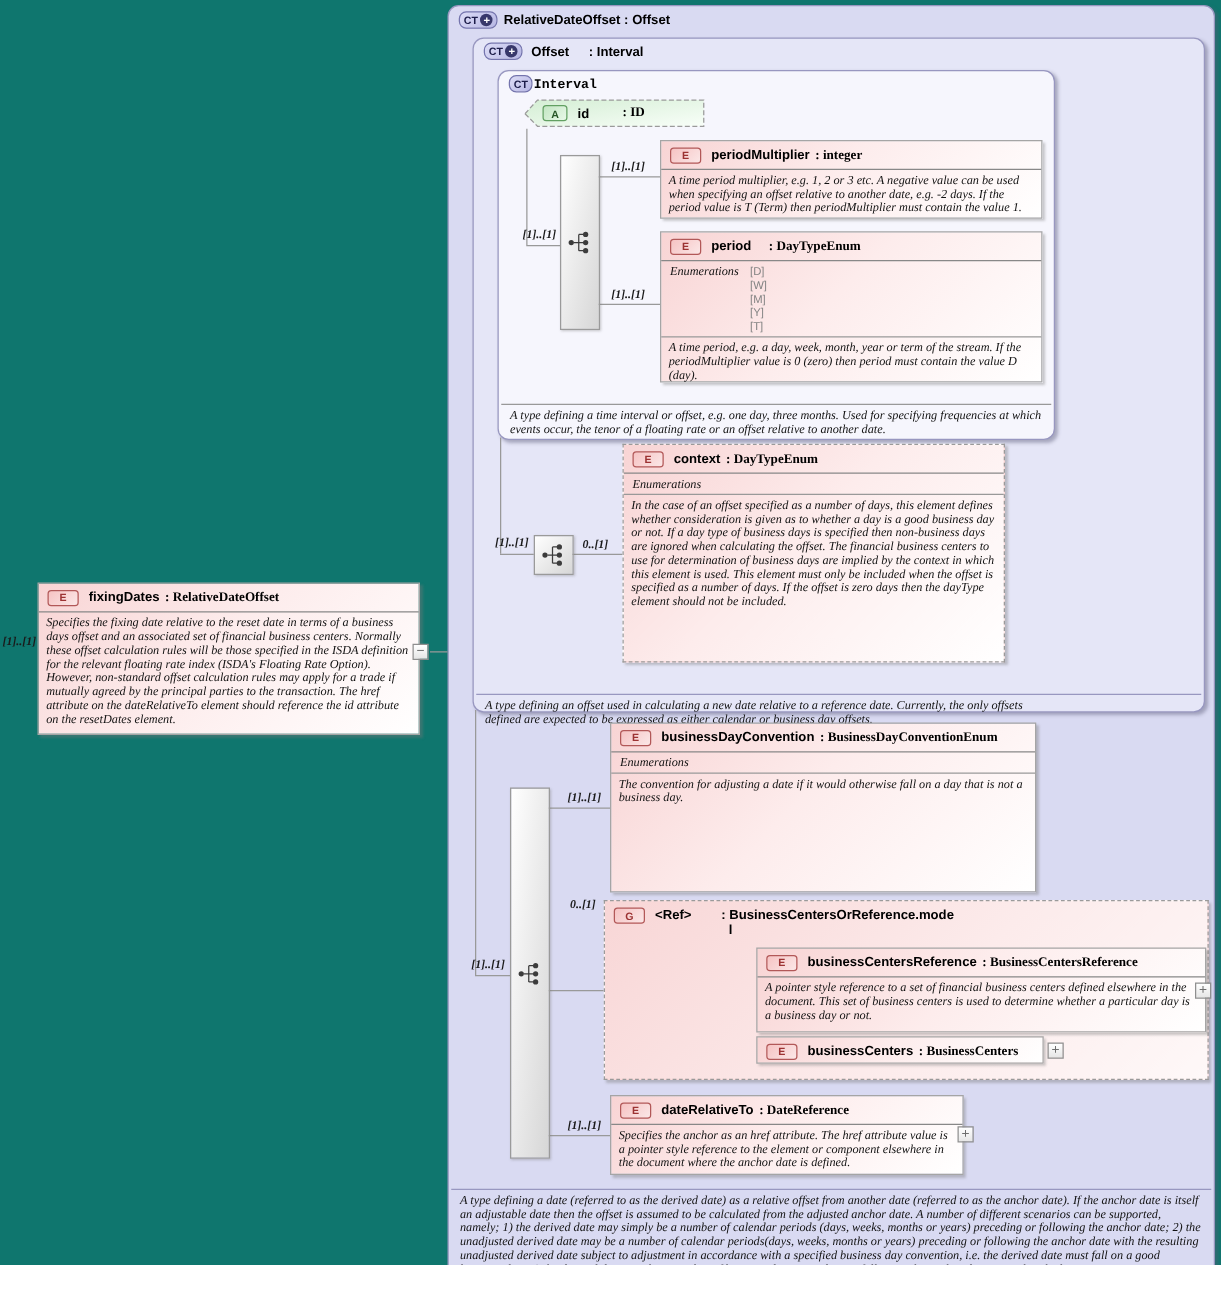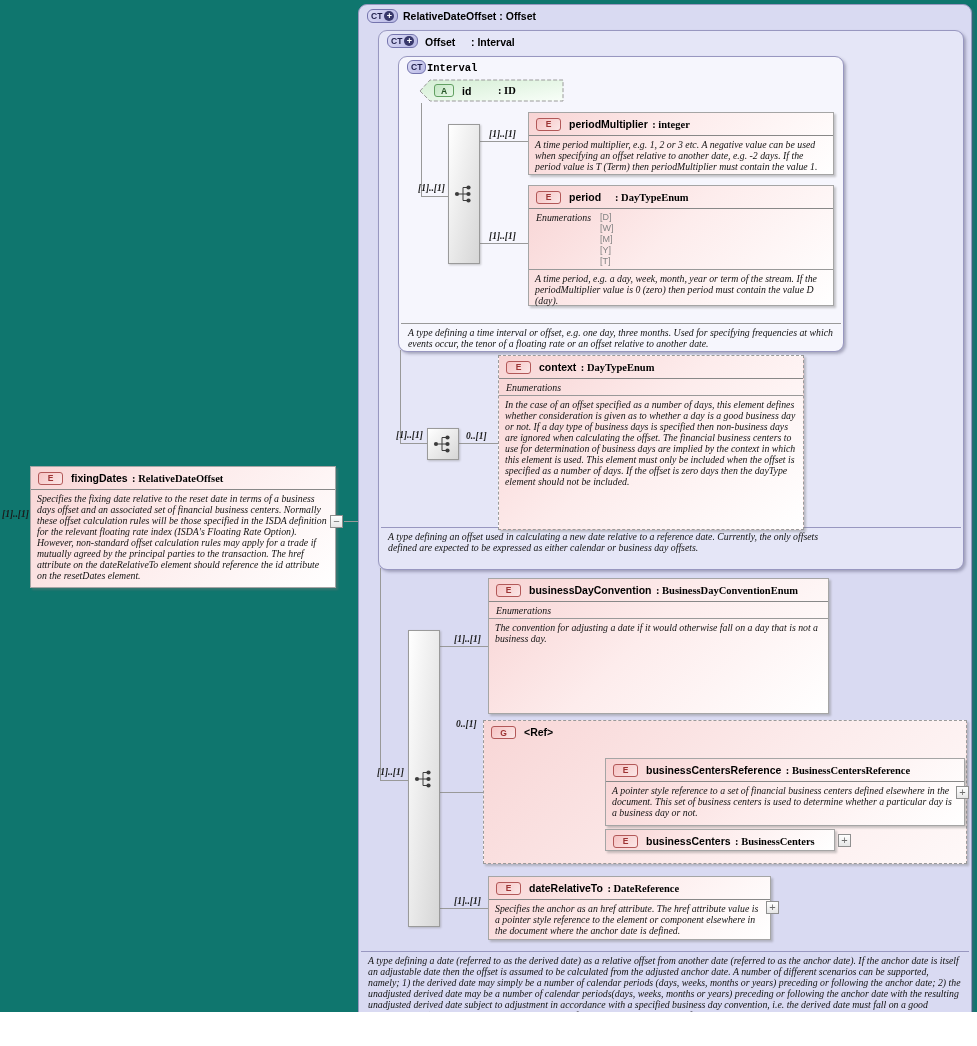--- a/index.html
+++ b/index.html
@@ -68,21 +68,21 @@
   </div>
 
   <div class="ct lv2" style="left:378px;top:30px;width:584px;height:538px;">
     <div class="ct-hdr">
       <span class="badge ct-b abs" style="left:8px;top:3px;">
           <span>CT</span>
           <span class="ct-plus">+</span>
         </span>
       <span class="ct-title" style="left:46px;"><span class="nm" style="margin-left:0;display:inline-block;min-width:46px;">Offset</span><span>: Interval</span></span>
     </div>
-    <div class="ct-foot" style="top:496px;text-decoration:underline;"><span style="display:inline-block;max-width:432px;">A type defining an offset used in calculating a new date relative to a reference date. Currently, the only offsets defined are expected to be expressed as either calendar or business day offsets.</span></div>
+    <div class="ct-foot" style="top:524px;text-decoration:underline;"><span style="display:inline-block;max-width:432px;">A type defining an offset used in calculating a new date relative to a reference date. Currently, the only offsets defined are expected to be expressed as either calendar or business day offsets.</span></div>
   </div>
 
   <div class="ct lv3" style="left:398px;top:56px;width:444px;height:294px;">
     <div class="ct-hdr">
       <span class="badge ct-b abs" style="left:8px;top:3px;">
           <span>CT</span>
         </span>
       <span class="ct-title" style="left:28px;font-family:Liberation Mono, monospace;">Interval</span>
     </div>
     <div class="ct-foot" style="top:266px;border-top-color:#999;">A type defining a time interval or offset, e.g. one day, three months. Used for specifying frequencies at which events occur, the tenor of a floating rate or an offset relative to another date.</div>
@@ -228,20 +228,24 @@
     <div class="enum">
       <span class="enl">Enumerations</span>
     </div>
     <div class="ann sepline">The convention for adjusting a date if it would otherwise fall on a day that is not a business day.</div>
   </div>
 
   <div class="box dashed" style="left:483px;top:720px;width:484px;height:144px;background:linear-gradient(135deg,#f8d6d6 0%,#fcebeb 55%,#fef8f8 100%);">
     <div class="bhdr nol" style="align-items:flex-start;padding-top:5px;height:34px;flex:0 0 34px;">
       <span class="badge g">G</span>
       <span class="nm" style="min-width:52px;">&lt;Ref&gt;</span>
+      <span>
+          <span class="g-hdr2" style="display:block;">: BusinessCentersOrReference.mode</span>
+          <span class="g-hdr2" style="display:block;margin-left:7px;">l</span>
+        </span>
     </div>
   </div>
 
   <div class="box" style="left:605px;top:758px;width:360px;height:68px;">
     <div class="bhdr">
       <span class="badge e">E</span>
       <span class="nm">businessCentersReference</span>&nbsp;<span class="tp">: BusinessCentersReference</span>
     </div>
     <div class="ann">A pointer style reference to a set of financial business centers defined elsewhere in the document. This set of business centers is used to determine whether a particular day is a business day or not.</div>
   </div>

